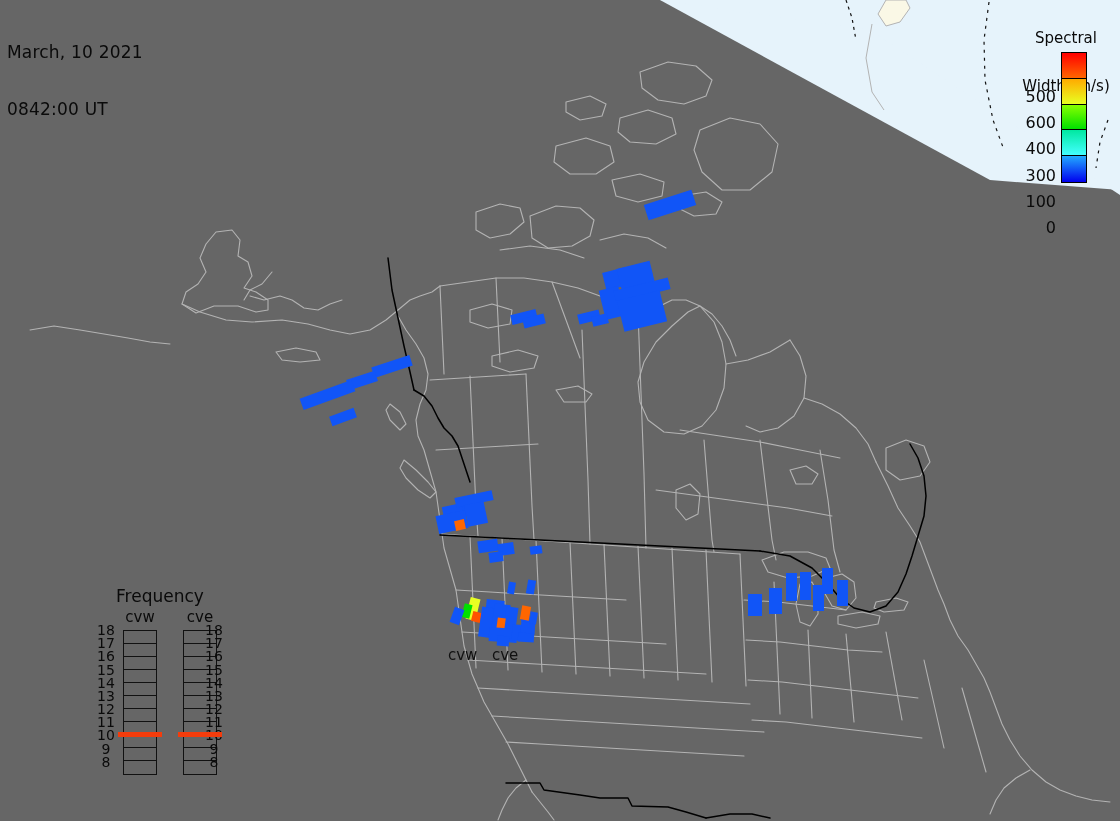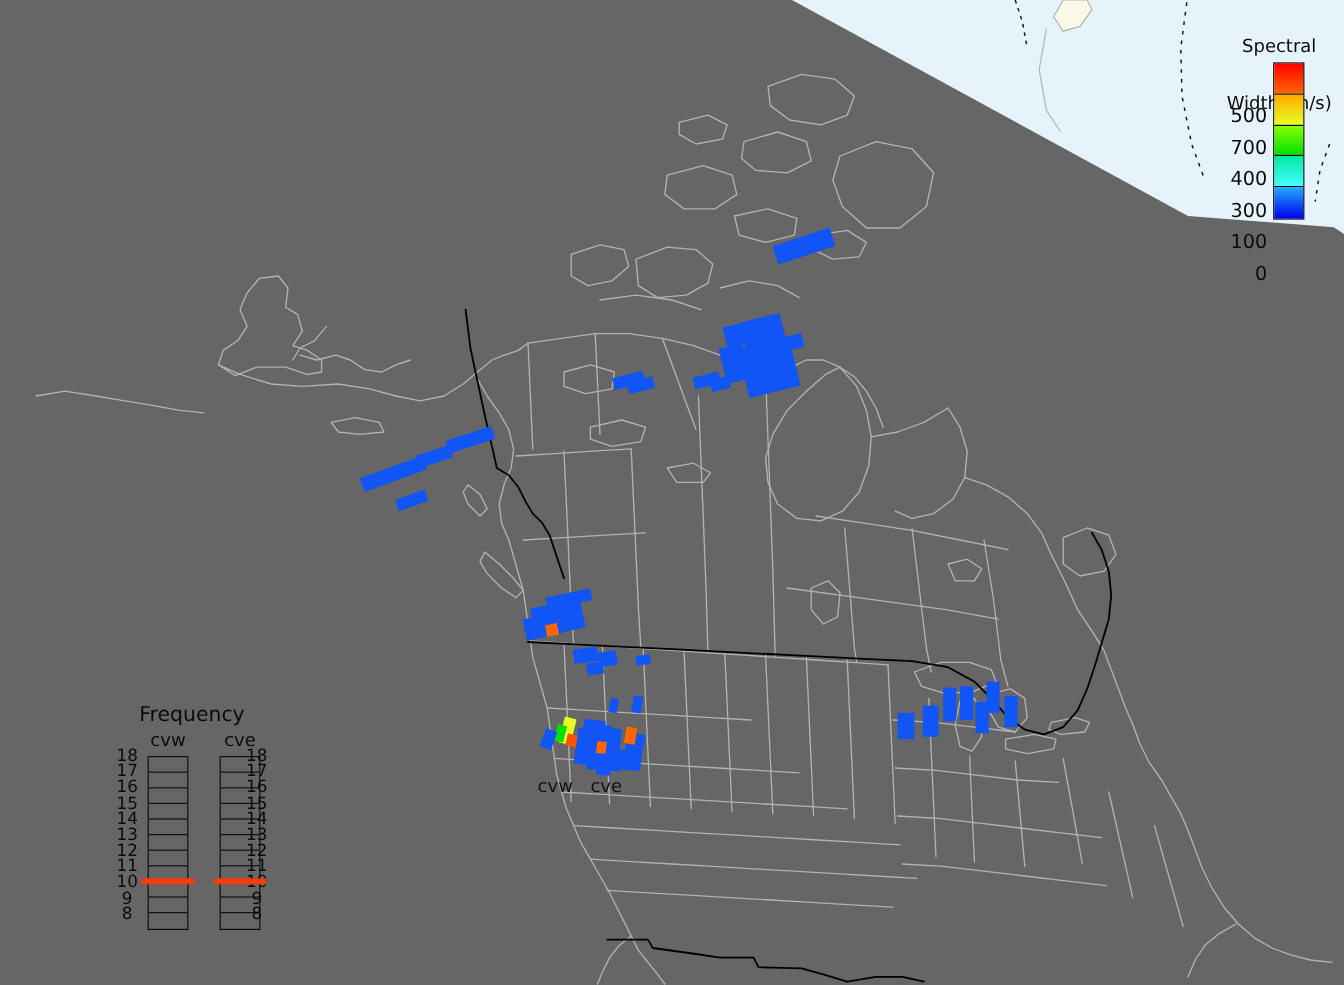--- a/index.html
+++ b/index.html
@@ -211,29 +211,33 @@
       <div style="position: absolute; left: 521px; top: 606px; width: 9px; height: 14px; background: rgb(255, 102, 0); transform: rotate(10deg); transform-origin: center center;"></div>
       <div style="position: absolute; left: 748px; top: 594px; width: 14px; height: 22px; background: rgb(17, 85, 247); transform: rotate(0deg); transform-origin: center center;"></div>
       <div style="position: absolute; left: 769px; top: 588px; width: 13px; height: 26px; background: rgb(17, 85, 247); transform: rotate(0deg); transform-origin: center center;"></div>
       <div style="position: absolute; left: 786px; top: 573px; width: 11px; height: 28px; background: rgb(17, 85, 247); transform: rotate(0deg); transform-origin: center center;"></div>
       <div style="position: absolute; left: 800px; top: 572px; width: 11px; height: 28px; background: rgb(17, 85, 247); transform: rotate(0deg); transform-origin: center center;"></div>
       <div style="position: absolute; left: 813px; top: 585px; width: 11px; height: 26px; background: rgb(17, 85, 247); transform: rotate(0deg); transform-origin: center center;"></div>
       <div style="position: absolute; left: 822px; top: 568px; width: 11px; height: 26px; background: rgb(17, 85, 247); transform: rotate(0deg); transform-origin: center center;"></div>
       <div style="position: absolute; left: 837px; top: 580px; width: 11px; height: 26px; background: rgb(17, 85, 247); transform: rotate(0deg); transform-origin: center center;"></div>
     </div>
 
+  <div id="timestamp">
+    <div>March, 10 2021</div>
+    <div>0842:00 UT</div>
+  </div>
 
   <div id="cbar-wrap">
     <div id="cbar-title">
       <span>Spectral</span>
       <span>Width (m/s)</span>
     </div>
     <div id="cbar-ticks">
         <div class="cbar-tick" style="top: 0px;">500</div>
-        <div class="cbar-tick" style="top: 26.2px;">700</div>
+        <div class="cbar-tick" style="top: 26.2px;">600</div>
         <div class="cbar-tick" style="top: 52.4px;">400</div>
         <div class="cbar-tick" style="top: 78.6px;">300</div>
         <div class="cbar-tick" style="top: 104.8px;">100</div>
         <div class="cbar-tick" style="top: 131px;">0</div>
       </div>
     <div id="cbar-box">
         <div class="cbar-seg" style="background: linear-gradient(rgb(255, 0, 0), rgb(255, 102, 0));"></div>
         <div class="cbar-seg" style="background: linear-gradient(rgb(255, 170, 0), rgb(232, 255, 34));"></div>
         <div class="cbar-seg" style="background: linear-gradient(rgb(136, 255, 0), rgb(0, 224, 0));"></div>
         <div class="cbar-seg" style="background: linear-gradient(rgb(0, 232, 160), rgb(68, 255, 255));"></div>

